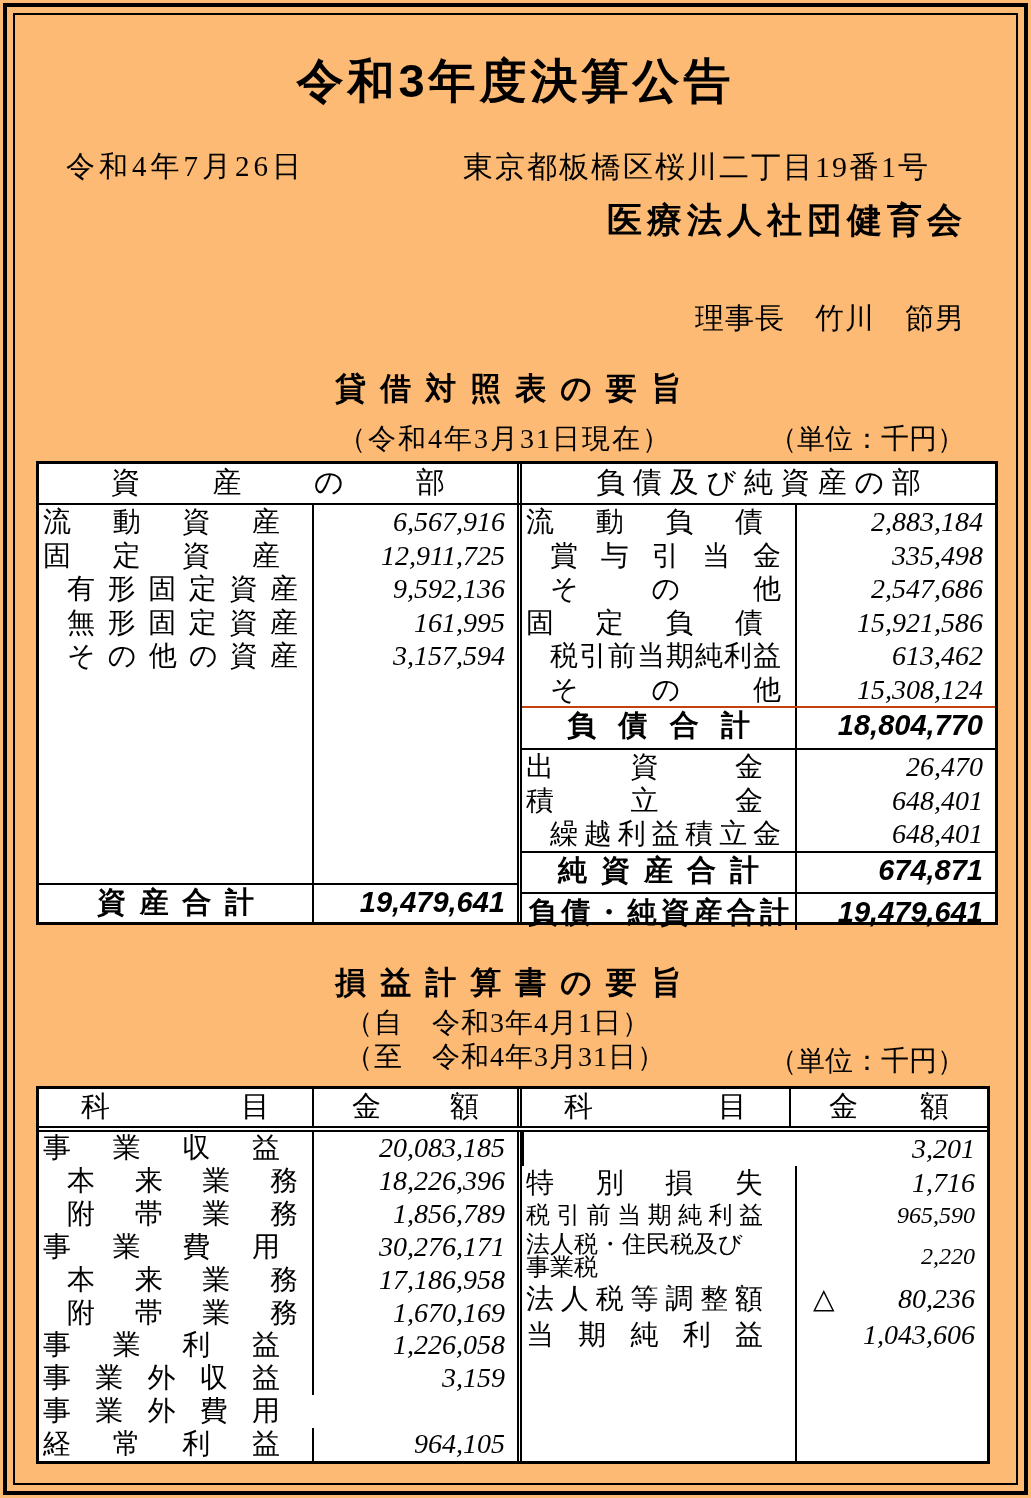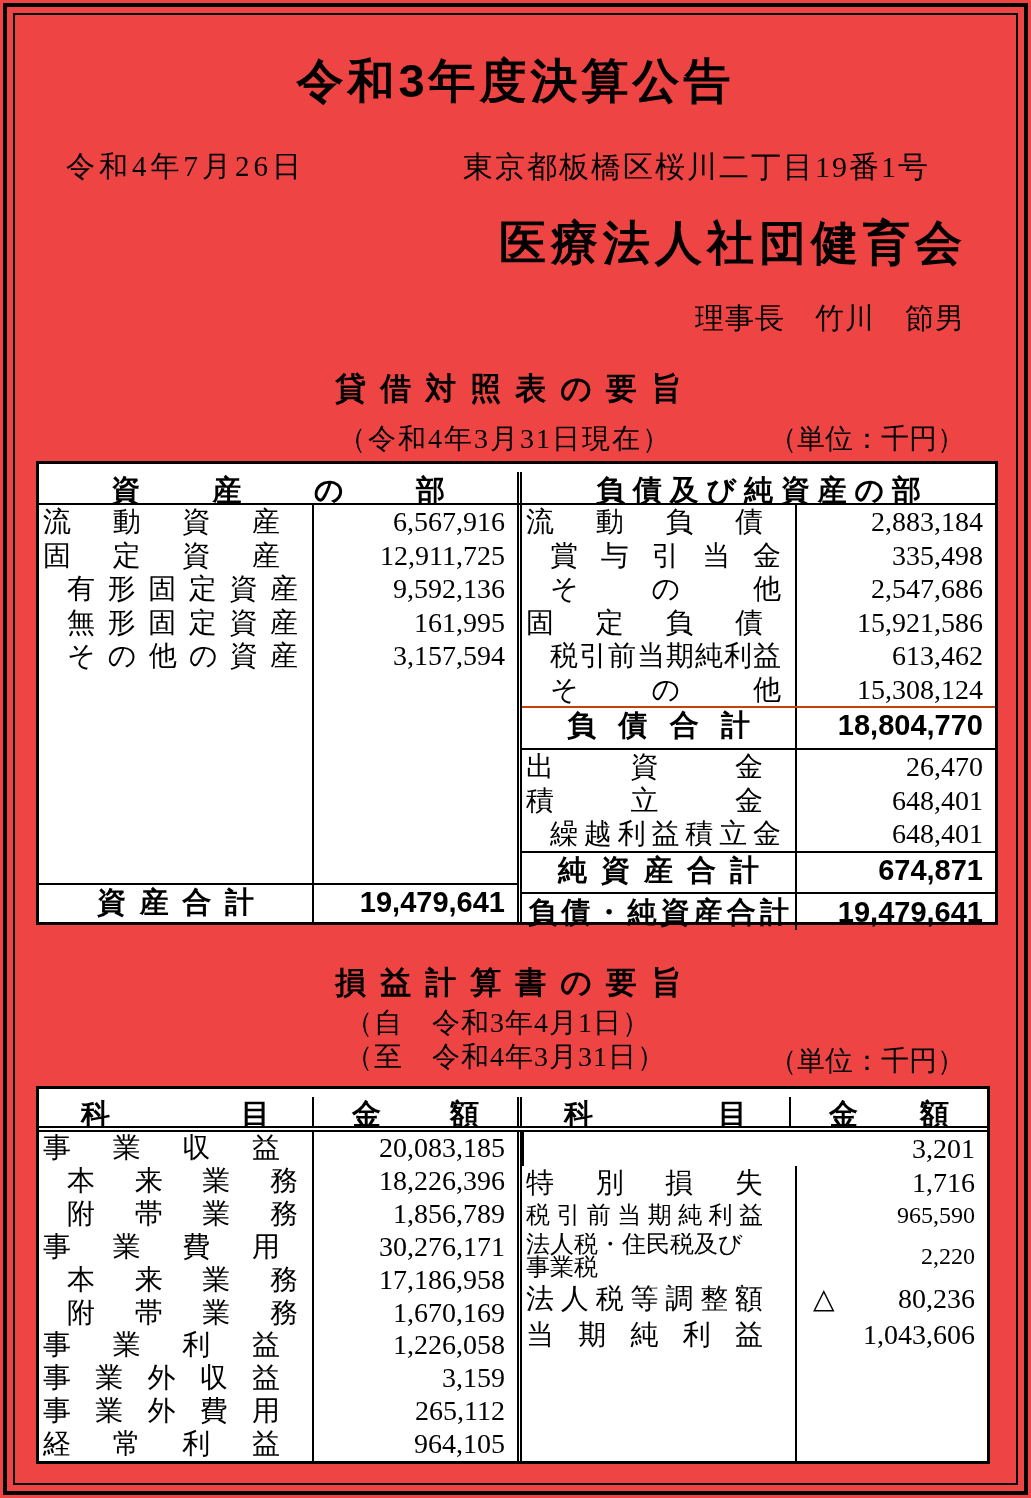--- a/index.html
+++ b/index.html
@@ -1,47 +1,47 @@
 <!DOCTYPE html>
 <html><head>
 <meta charset="utf-8">
 <style>
   html,body{margin:0;padding:0;background:#fff;}
-  .page{position:relative;width:1031px;height:1498px;background:#ef4444;color:#000;
+  .page{position:relative;width:1031px;height:1498px;background:#fdba74;color:#000;
         font-family:"Liberation Serif","DejaVu Serif",serif;overflow:hidden;}
   .frame-outer{position:absolute;left:3px;top:3px;right:3px;bottom:3px;border:4px solid #000;}
   .frame-inner{position:absolute;left:13px;top:13px;right:13px;bottom:13px;border:2px solid #000;}
 
   .gothic{font-family:"Liberation Sans","DejaVu Sans",sans-serif;font-weight:700;}
 
   .doc-title{position:absolute;top:50px;left:0;width:100%;text-align:center;
              font-size:47px;letter-spacing:4px;}
   .date-line{position:absolute;top:147px;left:66px;font-size:29px;letter-spacing:4px;}
   .address-line{position:absolute;top:147px;left:463px;font-size:30px;letter-spacing:2px;}
-  .company-line{position:absolute;top:212px;right:64px;font-size:47px;letter-spacing:5px;}
+  .company-line{position:absolute;top:197px;right:64px;font-size:35px;letter-spacing:5px;}
   .president-line{position:absolute;top:299px;right:66px;font-size:29px;letter-spacing:1px;}
 
   .sec-title{position:absolute;left:0;width:100%;text-align:center;font-size:31px;letter-spacing:14px;}
   .bs-title{top:368px;}
   .pl-title{top:962px;}
   .bs-asof{position:absolute;top:420px;left:338px;font-size:28px;letter-spacing:2px;}
   .bs-unit{position:absolute;top:420px;right:66px;font-size:28px;}
   .pl-period{position:absolute;top:1006px;left:345px;font-size:28px;line-height:34px;letter-spacing:1px;}
   .pl-unit{position:absolute;top:1042px;right:66px;font-size:28px;}
 
   .table{position:absolute;border:3px solid #000;box-sizing:border-box;
          display:flex;flex-direction:column;background:#fff;}
   .bs-table{left:36px;top:461px;width:962px;height:464px;}
   .pl-table{left:36px;top:1086px;width:954px;height:378px;}
 
   .thead{display:flex;flex:0 0 auto;}
   .bs-table .thead{height:39px;border-bottom:2px solid #000;}
   .pl-table .thead{height:37px;border-bottom:6px double #000;}
-  .th{font-family:"Liberation Sans","DejaVu Sans",sans-serif;font-weight:700;font-size:29px;
-      box-sizing:border-box;text-align:justify;text-align-last:justify;overflow:hidden;margin-top:8px;}
+  .th{font-family:"Liberation Sans","DejaVu Sans",sans-serif;font-weight:400;font-size:29px;
+      box-sizing:border-box;text-align:justify;text-align-last:justify;overflow:hidden;}
   .bs-table .th{line-height:37px;}
   .pl-table .th{line-height:35px;}
   .th.bl{width:478px;padding:0 72px;}
   .th.br{flex:1;border-left:5px double #000;padding:0 74px;}
   .th.c1{width:273px;padding:0 42px;}
   .th.c2{width:205px;padding:0 38px;border-left:2px solid #000;}
   .th.c3{width:272px;padding:0 42px;border-left:5px double #000;}
   .th.c4{flex:1;padding:0 38px;border-left:2px solid #000;}
 
   .tbody{flex:1;display:flex;min-height:0;}
@@ -49,21 +49,21 @@
   .half.l{width:478px;}
   .half.r{flex:1;border-left:5px double #000;}
 
   .row{display:flex;flex:0 0 auto;height:33.5px;font-size:28px;line-height:33.5px;}
   .pl-table .half.l .row{height:auto;flex:1 1 0;line-height:32.9px;}
   .lbl{width:273px;box-sizing:border-box;padding:0 32px 0 4px;
        text-align:justify;text-align-last:justify;overflow:hidden;}
   .lbl.ind{padding:0 14px 0 28px;}
   .lbl.noj{text-align:left;text-align-last:left;white-space:pre-line;padding:0 4px;}
   .val{flex:1;border-left:2px solid #000;box-sizing:border-box;
-       text-align:right;padding:0 12px 0 0;overflow:hidden;}
+       text-align:right;padding:0 12px 0 0;overflow:hidden;font-style:italic;}
   .row.small{font-size:24px;}
   .row.tall{height:47px;line-height:23px;}
   .row.tall .lbl{display:flex;flex-direction:column;justify-content:center;}
   .row.tall .val{display:flex;align-items:center;justify-content:flex-end;line-height:normal;}
   .row.mid{height:38px;line-height:38px;}
   .val.negval{display:flex;justify-content:space-between;align-items:center;padding-left:16px;line-height:normal;}
 
   .spacer{flex:1 1 auto;height:auto;display:flex;min-height:0;}
   .spacer .lbl{padding:0;}
 
@@ -209,21 +209,20 @@
               <div class="lbl ind">附帯業務</div>
               <div class="val">1,670,169</div>
             </div><div class="row">
               <div class="lbl">事業利益</div>
               <div class="val">1,226,058</div>
             </div><div class="row">
               <div class="lbl">事業外収益</div>
               <div class="val">3,159</div>
             </div><div class="row">
               <div class="lbl">事業外費用</div>
-              <div class="val">265,112</div>
             </div><div class="row">
               <div class="lbl">経常利益</div>
               <div class="val">964,105</div>
             </div></div>
       </div>
       <div class="half r">
         <div style="display:contents"><div class="row">
               <div class="val">3,201</div>
             </div><div class="row">
               <div class="lbl">特別損失</div>

